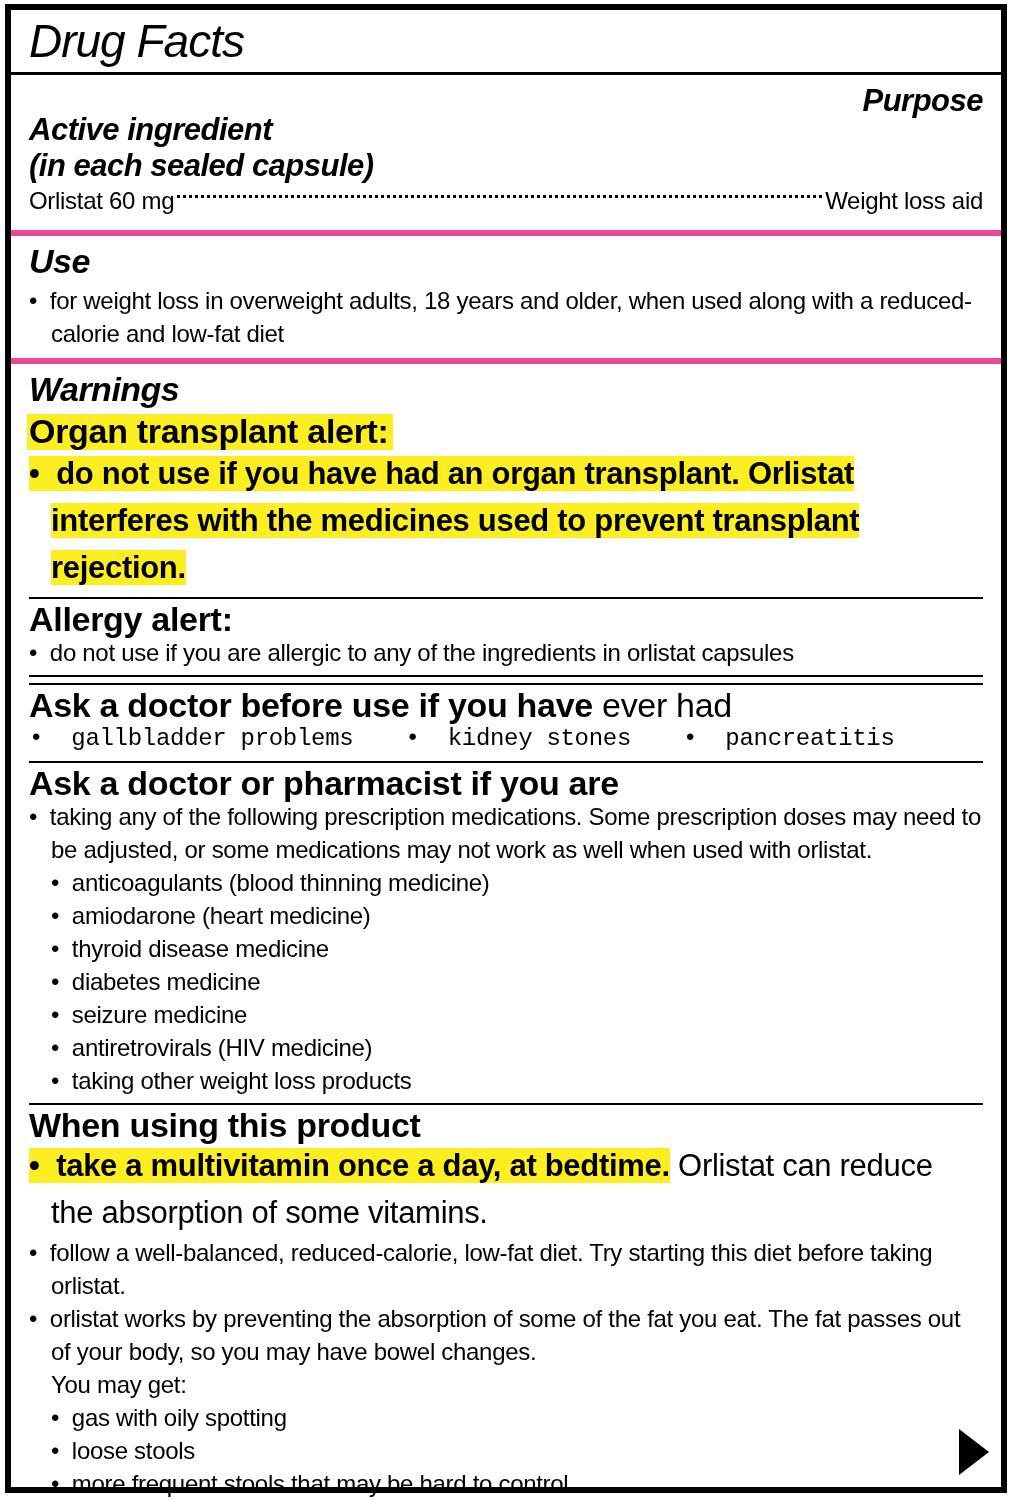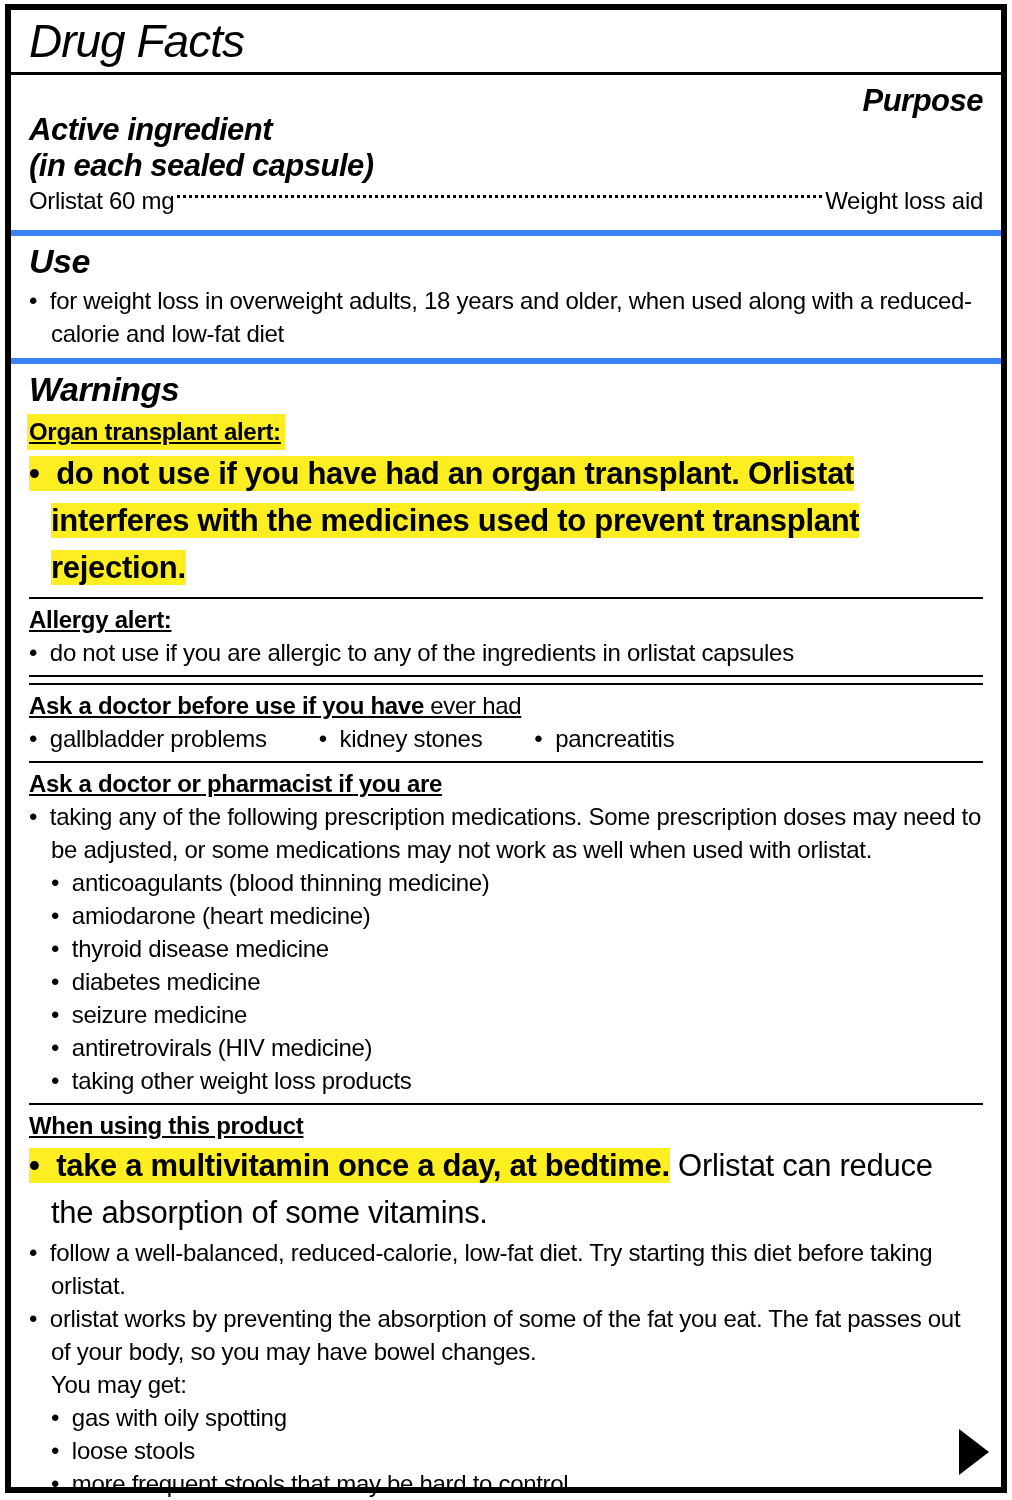--- a/index.html
+++ b/index.html
@@ -7,21 +7,21 @@
     width:1012px;height:1500px;position:relative;
     font-family:"Liberation Sans","DejaVu Sans",sans-serif;
     color:#000;-webkit-font-smoothing:antialiased;
   }
   .label{
     position:absolute;top:4px;left:5px;right:5px;bottom:7px;
     border:6px solid #000;background:#fff;box-sizing:border-box;
     letter-spacing:-0.3px;
   }
   .sec{padding:2px 18px 8px 18px;}
-  .thick-top{border-top:6px solid #3b82f6;}
+  .thick-top{border-top:6px solid #ec4899;}
 
   
   .title-sec{padding:4px 18px 0 18px;}
   h1.dftitle{
     margin:2px 0 6px 0;font-size:46px;line-height:50px;
     font-weight:normal;font-style:italic;letter-spacing:-1px;
   }
   .title-underline{border-top:3px solid #000;margin:0;}
 
   
@@ -34,30 +34,30 @@
 
   
   h2.sechead{
     margin:2px 0 2px 0;font-size:34px;line-height:42px;
     font-weight:bold;font-style:italic;letter-spacing:-0.5px;
   }
 
   
   .bodytxt{font-size:24px;line-height:33px;}
   .b{font-weight:bold;}
-  .subhead{font-size:24px;line-height:33px;font-weight:bold;margin-top:2px;text-decoration:underline;}
+  .subhead{font-size:34px;line-height:33px;font-weight:bold;margin-top:2px;}
   .subhead .reg{font-weight:normal;}
 
   .li{font-size:24px;line-height:33px;padding-left:22px;text-indent:-22px;}
   .li::before{content:"\2022\00a0\00a0";}
   .li-custom{font-size:31px;line-height:47px;padding-left:22px;text-indent:-22px;}
   .sub{margin-left:22px;}
   .maxw{max-width:952px;}
 
-  .inline-items{display:flex;gap:52px;font-size:24px;line-height:33px;}
+  .inline-items{display:flex;gap:52px;font-size:24px;line-height:33px;font-family:Liberation Mono, monospace;}
   .li-inline::before{content:"\2022\00a0\00a0";}
 
   .rule{border-top:2px solid #000;margin:6px 0 4px 0;}
 
   .hl{background:var(--hl,#fcee21);}
   .hl-lead::before{content:"\2022\00a0\00a0";}
   .hl-label{display:inline-block;padding:1px 4px 2px 2px;margin-left:-2px;}
 
   .warn-sec{padding-bottom:0;}
 

